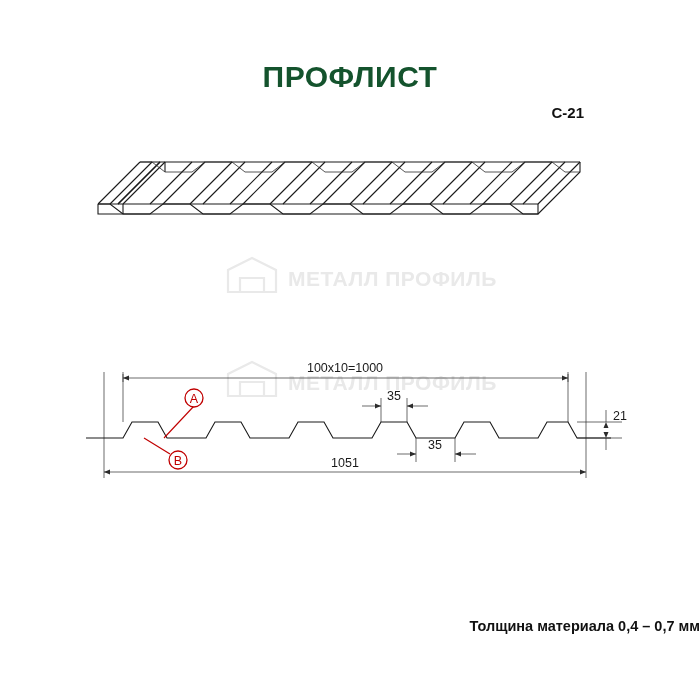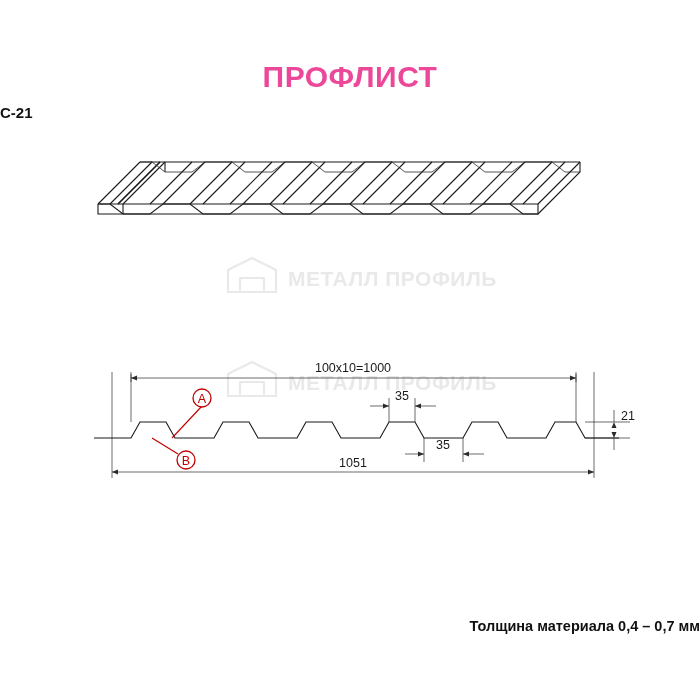--- a/index.html
+++ b/index.html
@@ -22,28 +22,28 @@
   }
   .title {
     position: absolute;
     top: 60px;
     left: 0;
     width: 700px;
     text-align: center;
     font-size: 30px;
     font-weight: bold;
     letter-spacing: 0.5px;
-    color: #ec4899;
+    color: #14532d;
   }
   .subtitle {
     position: absolute;
     top: 104px;
     left: 0;
     width: 584px;
-    text-align: left;
+    text-align: right;
     font-size: 15px;
     font-weight: bold;
     color: #111111;
   }
   .iso-wrap {
     position: absolute;
     top: 150px;
     left: 80px;
     width: 540px;
     height: 130px;
@@ -67,21 +67,21 @@
   .wm-text {
     font-family: "Liberation Sans", sans-serif;
     font-size: 21px;
     font-weight: bold;
     fill: #e9e9e9;
     letter-spacing: 0.5px;
   }
   .drawing-wrap {
     position: absolute;
     top: 350px;
-    left: 74px;
+    left: 66px;
     width: 570px;
     height: 160px;
   }
   .footnote {
     position: absolute;
     top: 618px;
     left: 0;
     width: 700px;
     text-align: right;
     font-size: 14.5px;

